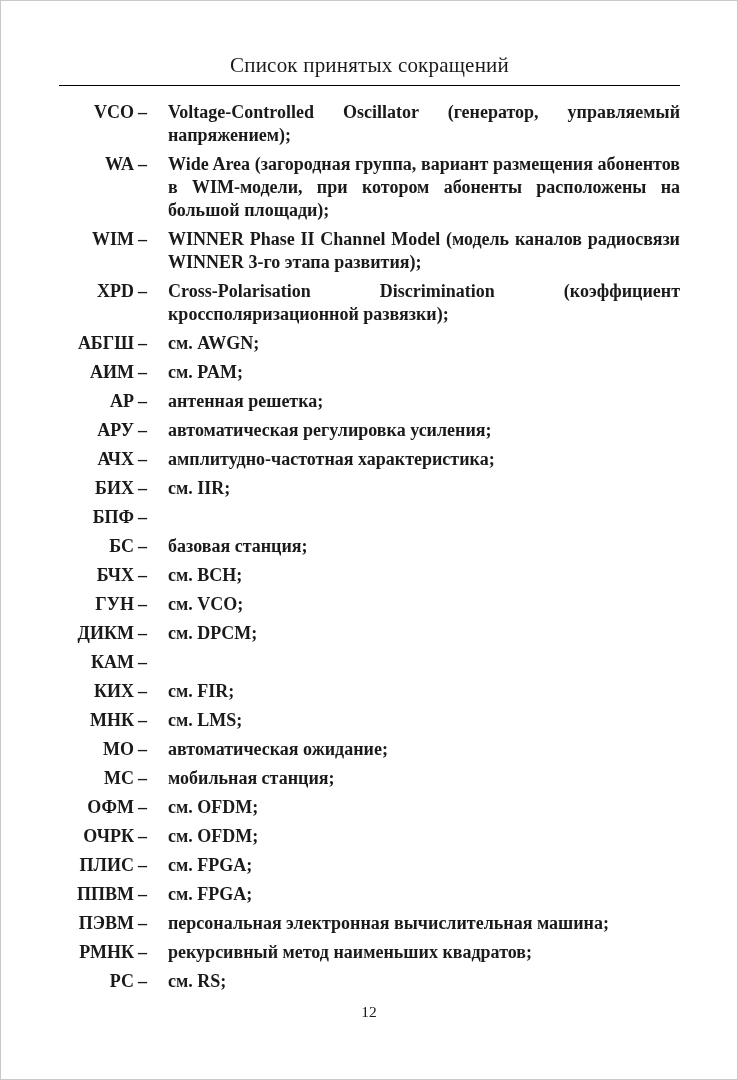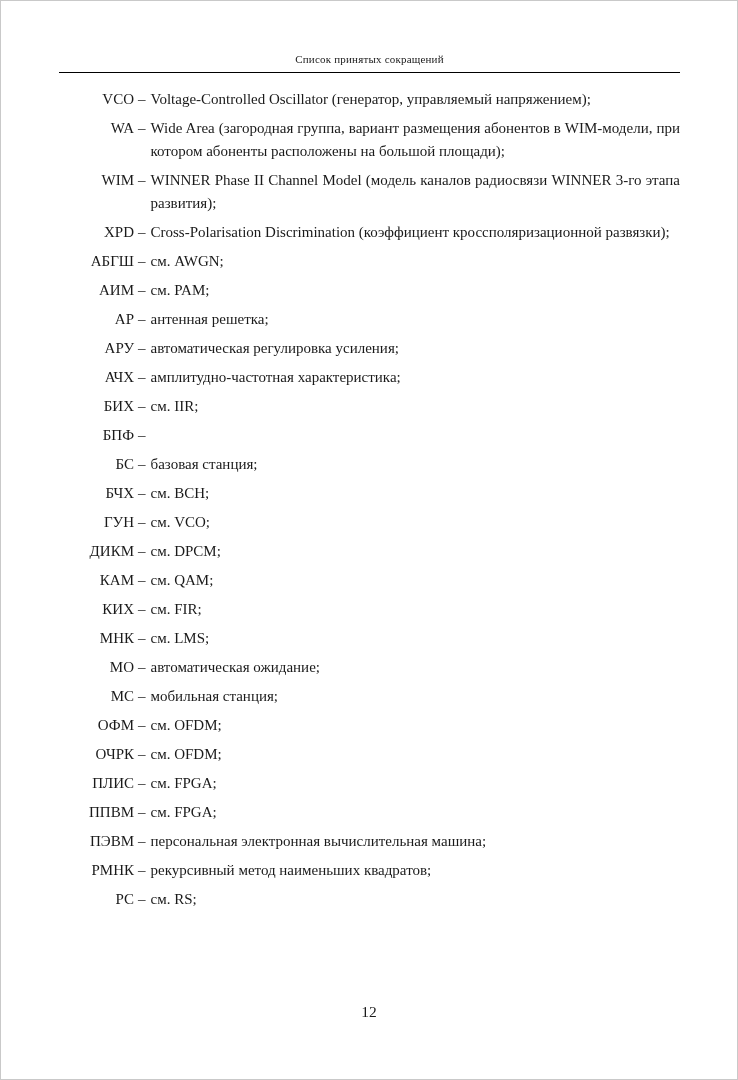--- a/index.html
+++ b/index.html
@@ -19,48 +19,50 @@
     color: #1a1a1a;
   }
   .content {
     position: absolute;
     top: 52px;
     left: 58px;
     right: 57px;
   }
   .header {
     text-align: center;
-    font-size: 11px;
+    font-size: 21px;
     letter-spacing: 0.2px;
     padding-bottom: 7px;
     border-bottom: 1.5px solid #000;
     margin-bottom: 15px;
   }
   .entries {
-    font-size: 15px;
+    font-size: 18px;
+    font-weight: bold;
   }
   .entry {
     display: flex;
     align-items: flex-start;
     line-height: 23px;
     margin-bottom: 6px;
   }
   .term {
     flex: none;
     width: 75px;
     text-align: right;
     white-space: nowrap;
   }
   .dash {
     flex: none;
     padding: 0 5px 0 4px;
   }
   .def {
     flex: 1;
     text-align: justify;
+    margin-left: 16px;
   }
   .page-number {
     position: absolute;
     bottom: 58px;
     left: 0;
     right: 0;
     text-align: center;
     font-size: 15.5px;
   }
 </style>
@@ -143,21 +145,20 @@
           <span class="def">см. VCO;</span>
         </div>
         <div class="entry">
           <span class="term">ДИКМ</span>
           <span class="dash">–</span>
           <span class="def">см. DPCM;</span>
         </div>
         <div class="entry">
           <span class="term">КАМ</span>
           <span class="dash">–</span>
-          <span class="def">см. QAM;</span>
         </div>
         <div class="entry">
           <span class="term">КИХ</span>
           <span class="dash">–</span>
           <span class="def">см. FIR;</span>
         </div>
         <div class="entry">
           <span class="term">МНК</span>
           <span class="dash">–</span>
           <span class="def">см. LMS;</span>

